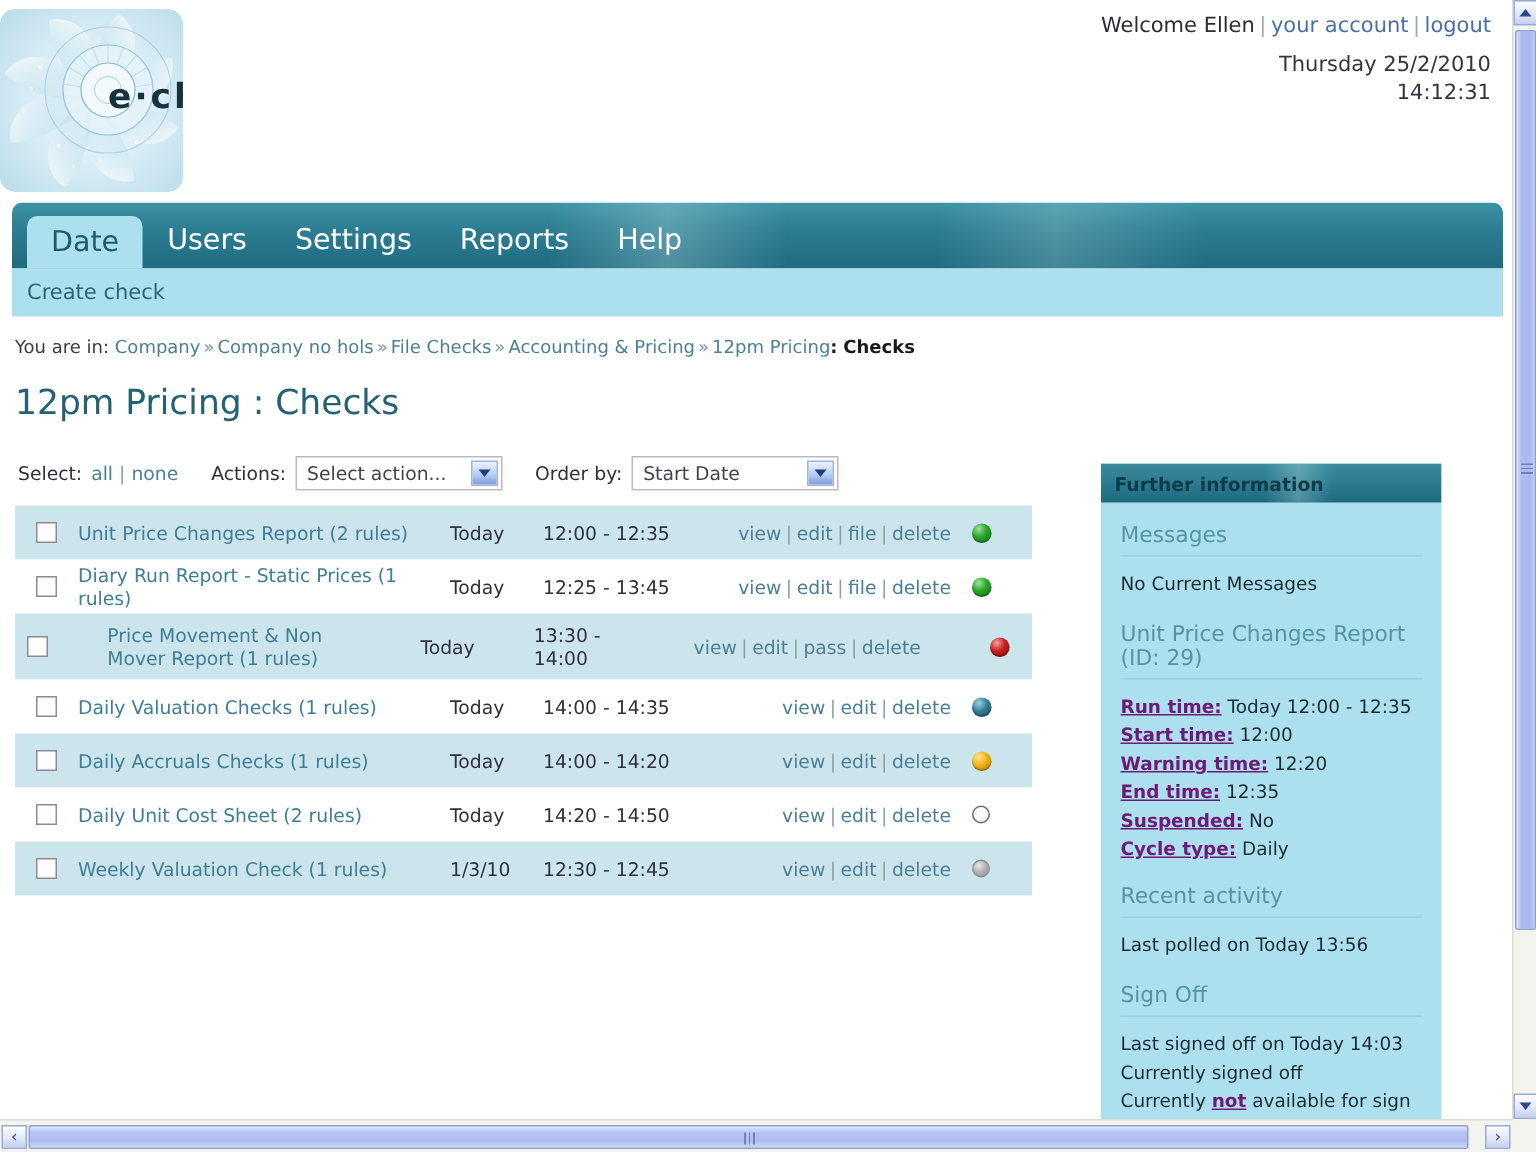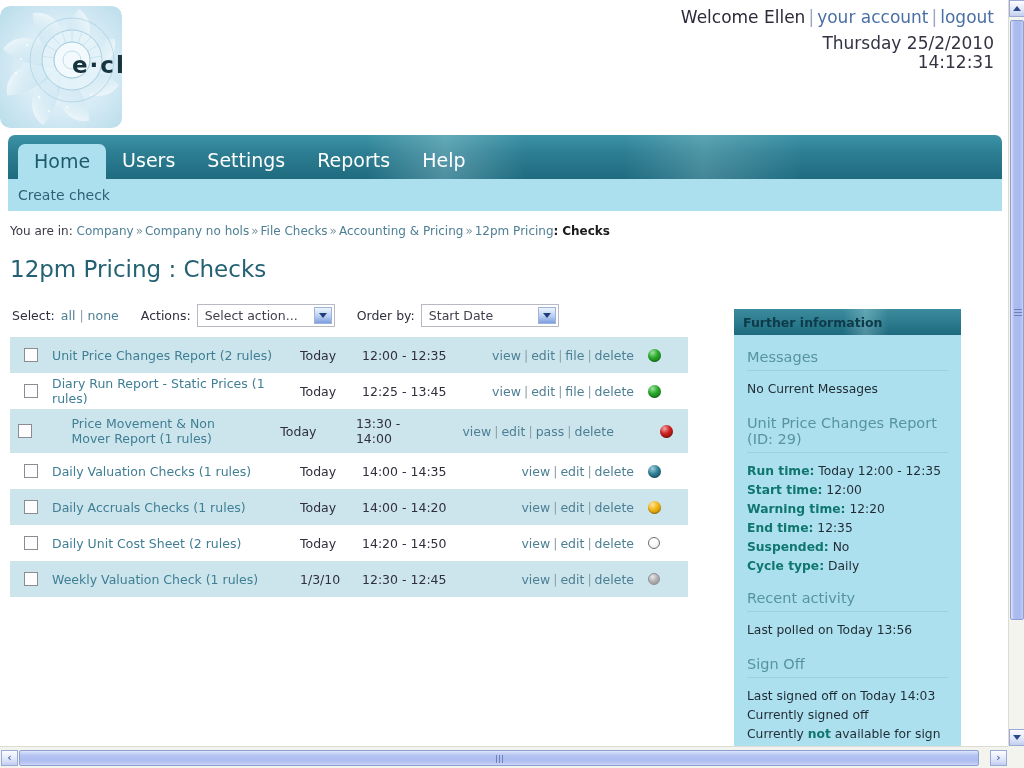--- a/index.html
+++ b/index.html
@@ -42,21 +42,21 @@
     font-weight: bold;
     color: #16333f;
     letter-spacing: 2px;
     white-space: nowrap;
     z-index: 5;
   }
   .header-right {
     position: absolute;
     right: 14px; top: 7px;
     text-align: right;
-    font-size: 17px;
+    font-size: 14px;
     color: #3a3a4a;
     line-height: 20px;
   }
   .header-right .sep { color: #9aa7c4; padding: 0 3px; }
   .header-right a { color: #4a6fa5; text-decoration: none; }
   .header-right .welcome { color: #2b2b3a; }
   .header-right .datetime { color: #333344; margin-top: 7px; line-height: 19px; }
 
   
   .navbar {
@@ -241,21 +241,21 @@
     padding: 14px 0 5px 0;
     border-bottom: 1px solid #9ecfdd;
     margin-bottom: 9px;
   }
   .panel-line {
     font-size: 12.3px;
     color: #1f2b33;
     line-height: 18px;
     padding-bottom: 1px;
   }
-  .panel-line b { color: #0f766e; }
+  .panel-line b { color: #701a75; text-decoration: underline; }
   .panel-line.spaced { margin-bottom: 2px; }
 
   
   .vscroll {
     position: absolute;
     right: 0; top: 0;
     width: 16px; height: 768px;
     background: #f4f4ee;
     border-left: 1px solid #dcdcd4;
   }
@@ -401,21 +401,21 @@
       </div>
       <div class="datetime">
         <div>Thursday 25/2/2010</div>
         <div>14:12:31</div>
       </div>
     </div>
   </div>
 
   <div class="navbar">
     <div class="navbar-inner">
-      <div class="navtab active">Home</div>
+      <div class="navtab active">Date</div>
       <div class="navtab">Users</div>
       <div class="navtab">Settings</div>
       <div class="navtab">Reports</div>
       <div class="navtab">Help</div>
     </div>
   </div>
 
   <div class="subnav">
     <a href="#">Create check</a>
   </div>

